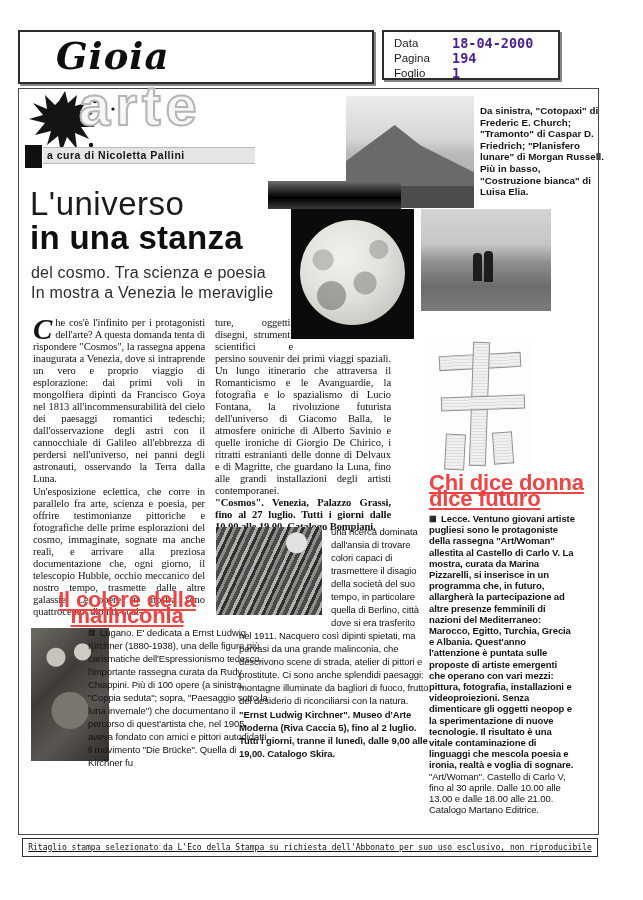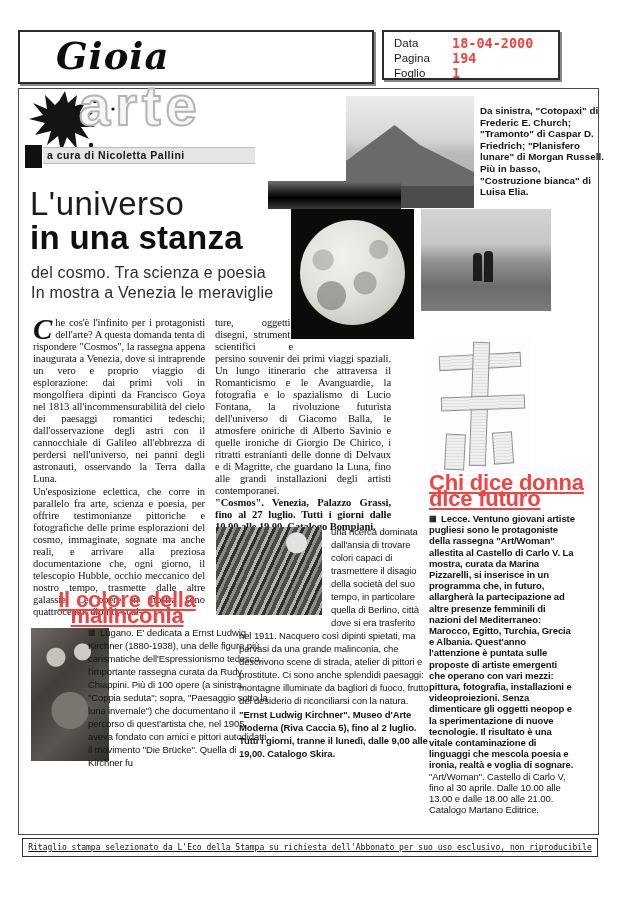--- a/index.html
+++ b/index.html
@@ -8,21 +8,21 @@
 
   
   .hdr-box{position:absolute;border:2px solid #2c2c2c;background:#fff;
            box-shadow:2px 2px 0 rgba(40,40,40,.55);}
   .hdr-left{left:18px;top:30px;width:352px;height:50px;}
   .gioia{position:absolute;left:36px;top:2px;font-family:"DejaVu Serif",serif;
          font-style:italic;font-weight:bold;font-size:37px;color:#0d0d0d;letter-spacing:1px;}
   .hdr-right{left:382px;top:30px;width:178px;height:50px;padding:3px 0 0 10px;box-sizing:border-box;}
   .hdr-row{display:flex;height:15px;align-items:center;}
   .hdr-label{width:58px;font-size:11.5px;color:#1c1c1c;}
-  .hdr-value{font-family:"DejaVu Sans Mono",monospace;font-size:13.5px;font-weight:bold;color:#ef4444;}
+  .hdr-value{font-family:"DejaVu Sans Mono",monospace;font-size:13.5px;font-weight:bold;color:#4c1d95;}
 
   
   .main-box{position:absolute;left:18px;top:88px;width:579px;height:745px;
             border:1px solid #4a4a4a;background:#fff;}
   .abs{position:absolute;}
 
   
   .arte-word{left:60px;top:-16px;font-size:56px;font-weight:bold;letter-spacing:5px;
              color:#f7f7f7;-webkit-text-stroke:2px #b5b5b5;text-shadow:0 0 2px #c4c4c4;}
   .byline-strip{left:24px;top:58px;width:208px;height:15px;background:#e5e5e5;

